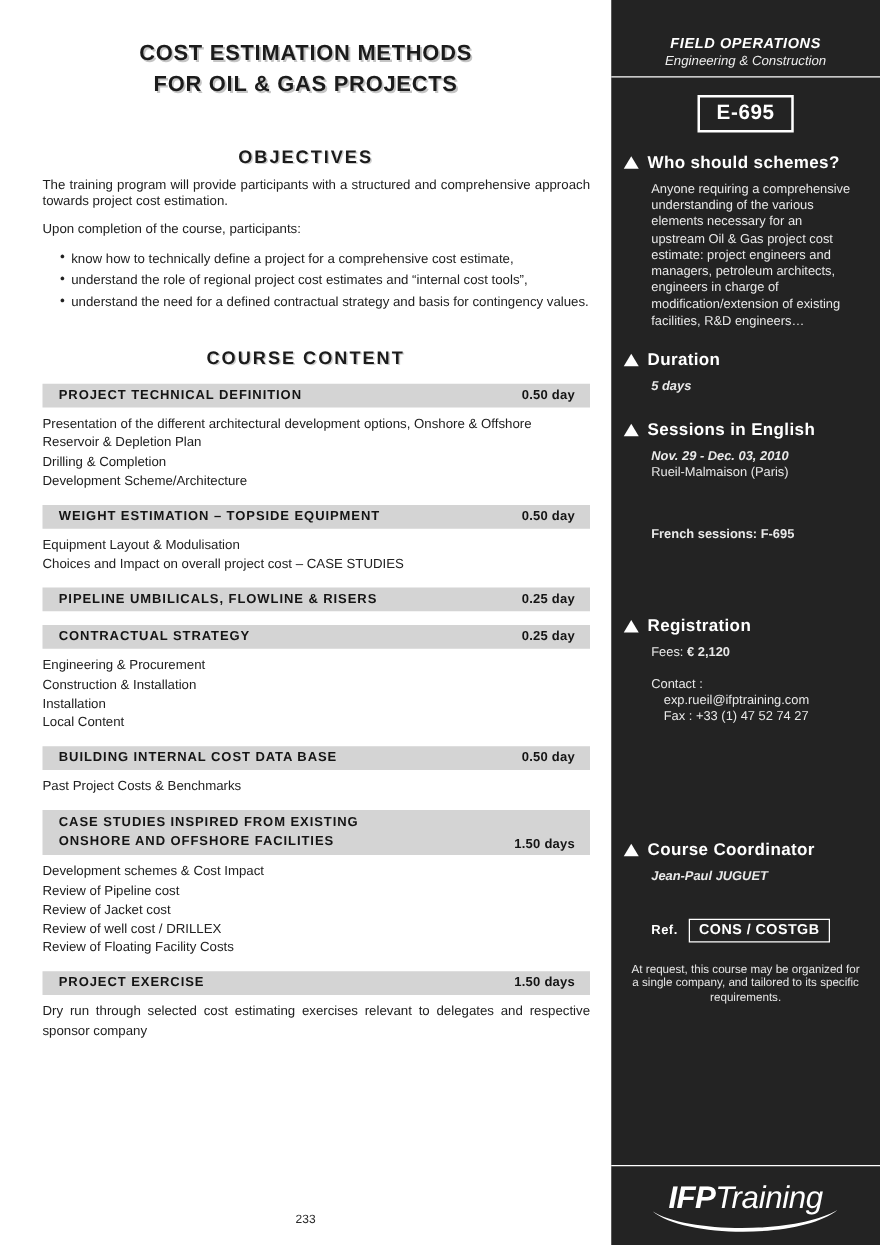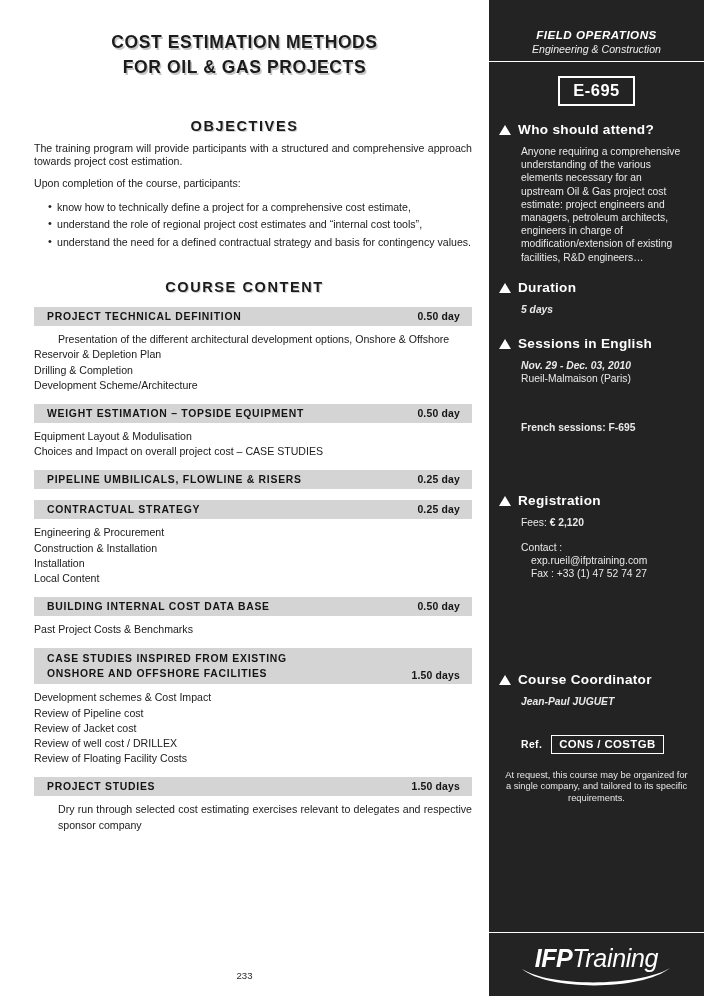--- a/index.html
+++ b/index.html
@@ -106,21 +106,21 @@
   .cc-header.two-line { align-items: flex-end; padding-bottom: 3px; padding-top: 3px; }
 
   .cc-body {
     padding: 6px 17px 0 34px;
   }
   .cc-body .line {
     font-size: 10.6px;
     line-height: 15.2px;
     color: #202020;
   }
-  .cc-body .line.just { text-align: justify; margin-left: 24px; }
+  .cc-body .line.just { text-align: justify; }
   .cc-block { margin-bottom: 11px; }
 
   .cc-wrap { padding: 0 17px 0 34px; }
 
   #page-number {
     position: absolute;
     left: 0; right: 0;
     bottom: 15px;
     text-align: center;
     font-size: 9.6px;
@@ -368,21 +368,21 @@
             <div class="line">Development schemes &amp; Cost Impact</div>
             <div class="line">Review of Pipeline cost</div>
             <div class="line">Review of Jacket cost</div>
             <div class="line">Review of well cost / DRILLEX</div>
             <div class="line">Review of Floating Facility Costs</div>
           </div>
         </div>
         <div class="cc-block">
           <div class="cc-wrap">
             <div class="cc-header">
-              <span class="cc-name">PROJECT STUDIES</span>
+              <span class="cc-name">PROJECT EXERCISE</span>
               <span class="cc-days">1.50 days</span>
             </div>
           </div>
           <div class="cc-body">
             <div class="line just">Dry run through selected cost estimating exercises relevant to delegates and respective sponsor company</div>
           </div>
         </div>
       </div>
 
     <div id="page-number">233</div>
@@ -397,21 +397,21 @@
     <div class="side-rule"></div>
 
     <div id="code-wrap">
       <span id="course-code">E-695</span>
     </div>
 
     <div class="spacer-16"></div>
 
     <div class="side-h">
       <span class="tri"></span>
-      <span>Who should attend?</span>
+      <span>Who should schemes?</span>
     </div>
     <div class="spacer-8"></div>
     <div class="side-text">Anyone requiring a comprehensive understanding of the various elements necessary for an upstream Oil &amp; Gas project cost estimate: project engineers and managers, petroleum architects, engineers in charge of modification/extension of existing facilities, R&amp;D engineers…</div>
 
     <div class="spacer-16"></div>
 
     <div class="side-h">
       <span class="tri"></span>
       <span>Duration</span>
     </div>

